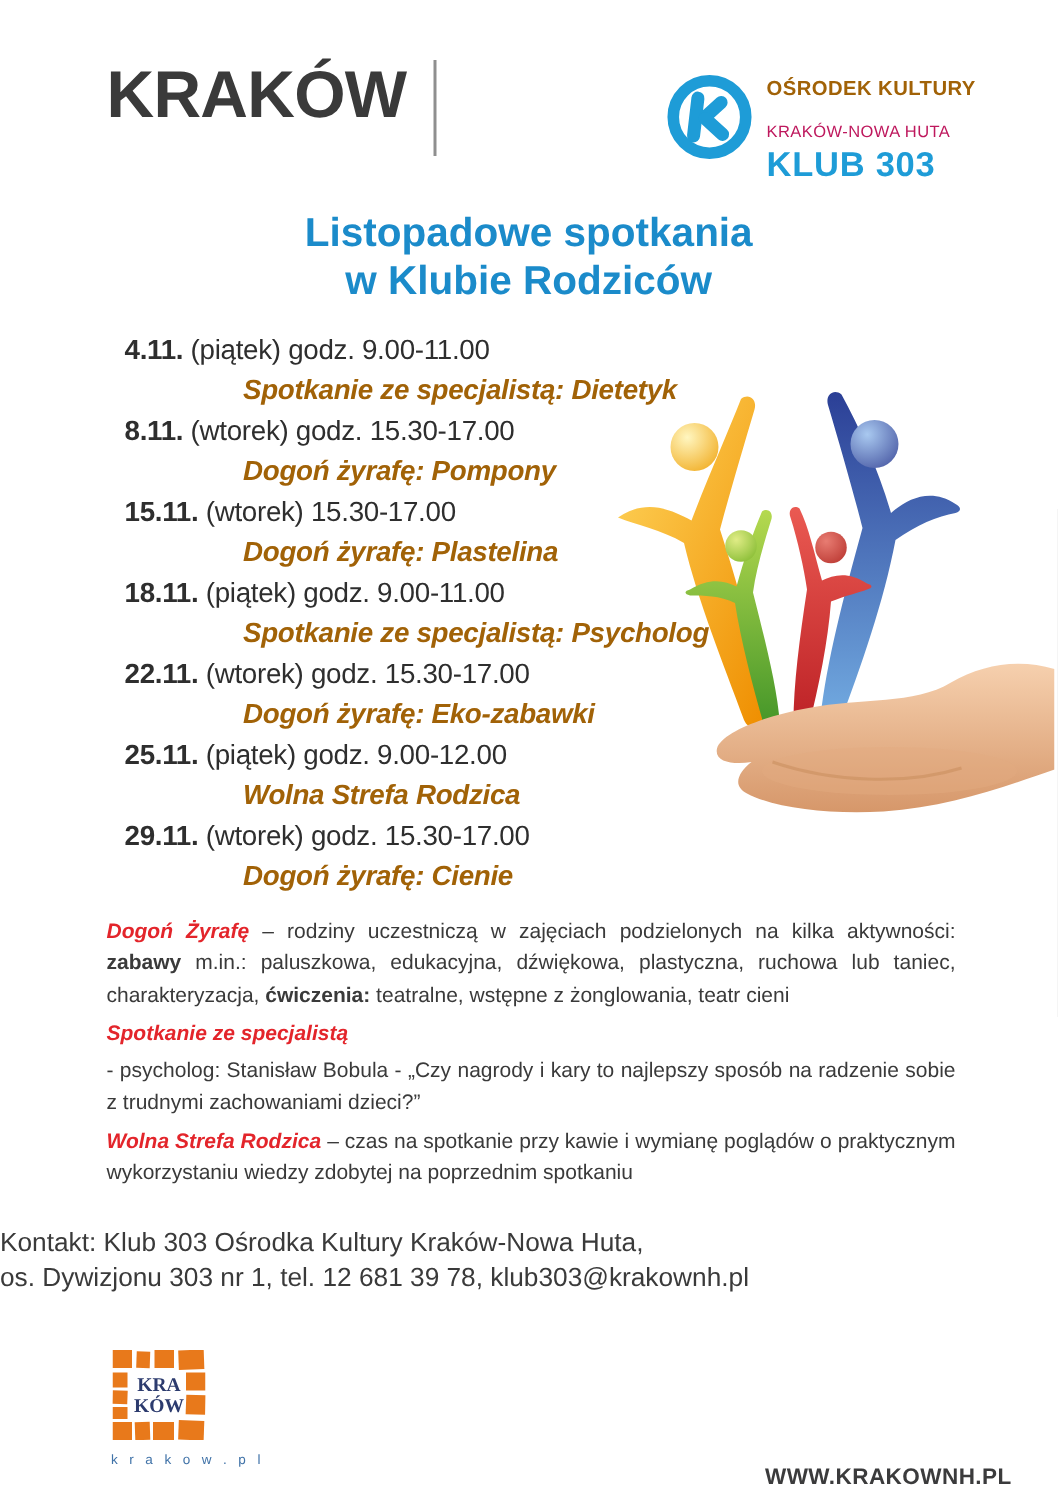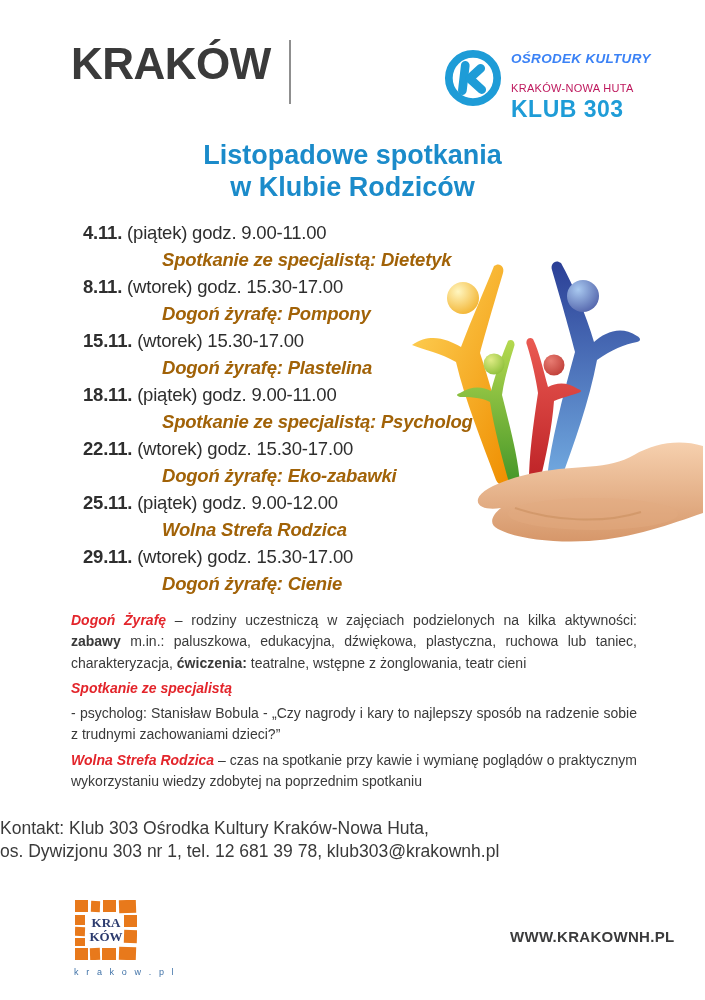--- a/index.html
+++ b/index.html
@@ -9,21 +9,21 @@
     color:#3a3a3a;
   }
   
   .city-logo{
     position:absolute;left:71px;top:42px;font-size:44px;font-weight:bold;
     color:#3a3a3a;letter-spacing:-0.5px;line-height:1;
   }
   .divider{position:absolute;left:289px;top:40px;width:2px;height:64px;background:#8f8f8f;}
   .org-logo{position:absolute;left:444px;top:49px;display:flex;gap:9px;align-items:flex-start;}
   .org-text{padding-top:2px;}
-  .org-line1{font-size:13.5px;font-weight:bold;color:#3b82f6;letter-spacing:.3px;font-style:italic;}
+  .org-line1{font-size:13.5px;font-weight:bold;color:#a16207;letter-spacing:.3px;}
   .org-line2{font-size:11px;color:#be185d;letter-spacing:.3px;margin-top:16px;}
   .org-line3{font-size:23px;font-weight:bold;color:#1e9cd7;letter-spacing:.5px;margin-top:2px;}
   
   .title{
     position:absolute;top:139px;left:0;width:100%;text-align:center;
     font-size:27px;font-weight:bold;color:#1b8bca;line-height:32px;
   }
   
   .schedule{position:absolute;left:83px;top:219px;width:420px;}
   .date-line{font-size:18.5px;color:#2e2e2e;height:27px;line-height:27px;letter-spacing:-0.2px;white-space:nowrap;}
@@ -44,21 +44,21 @@
   .description b{font-weight:bold;}
   
   .contact{
     position:absolute;top:817px;left:0;right:0;
     font-size:17.5px;line-height:23px;color:#3a3a3a;
   }
   
   .mosaic{position:absolute;left:74px;top:900px;width:64px;text-align:center;}
   .krakow-url{font-size:9px;letter-spacing:2.6px;color:#4173a8;margin-top:3px;white-space:nowrap;}
   .website{
-    position:absolute;left:510px;top:928px;font-size:15px;font-weight:bold;
+    position:absolute;left:510px;top:976px;font-size:15px;font-weight:bold;
     color:#3b3b3c;letter-spacing:.3px;
   }
 </style>
 </head>
 <body>
 
 <div class="page">
 
   <div class="city-logo">KRAKÓW</div>
   <div class="divider"></div>

